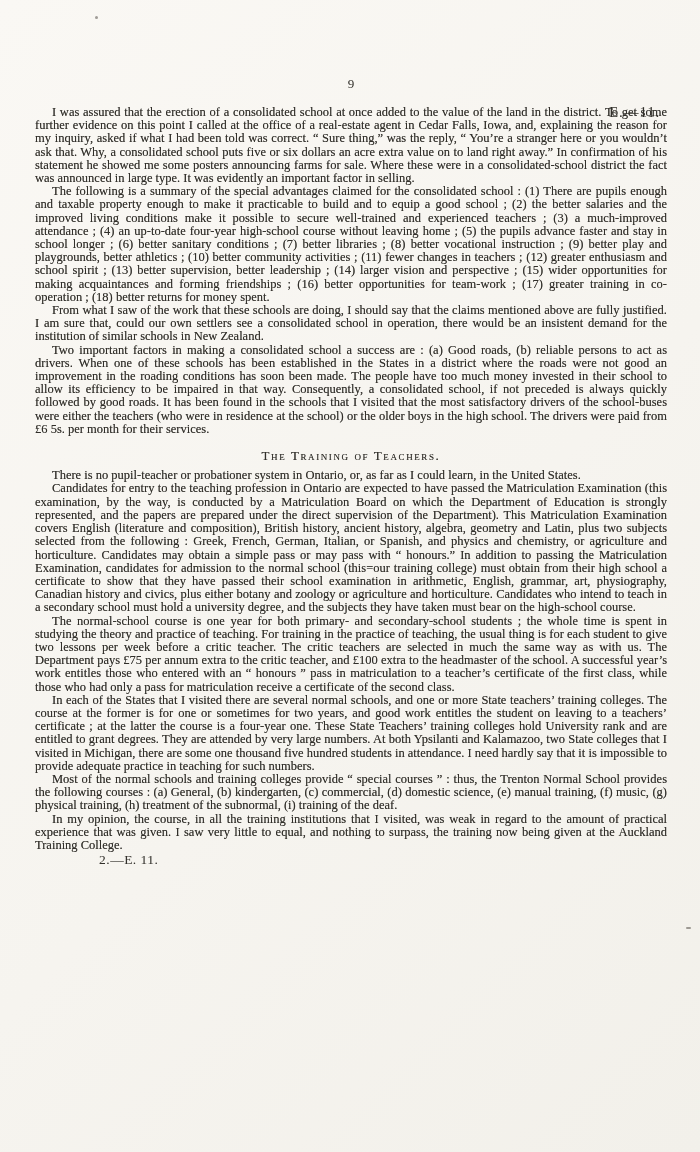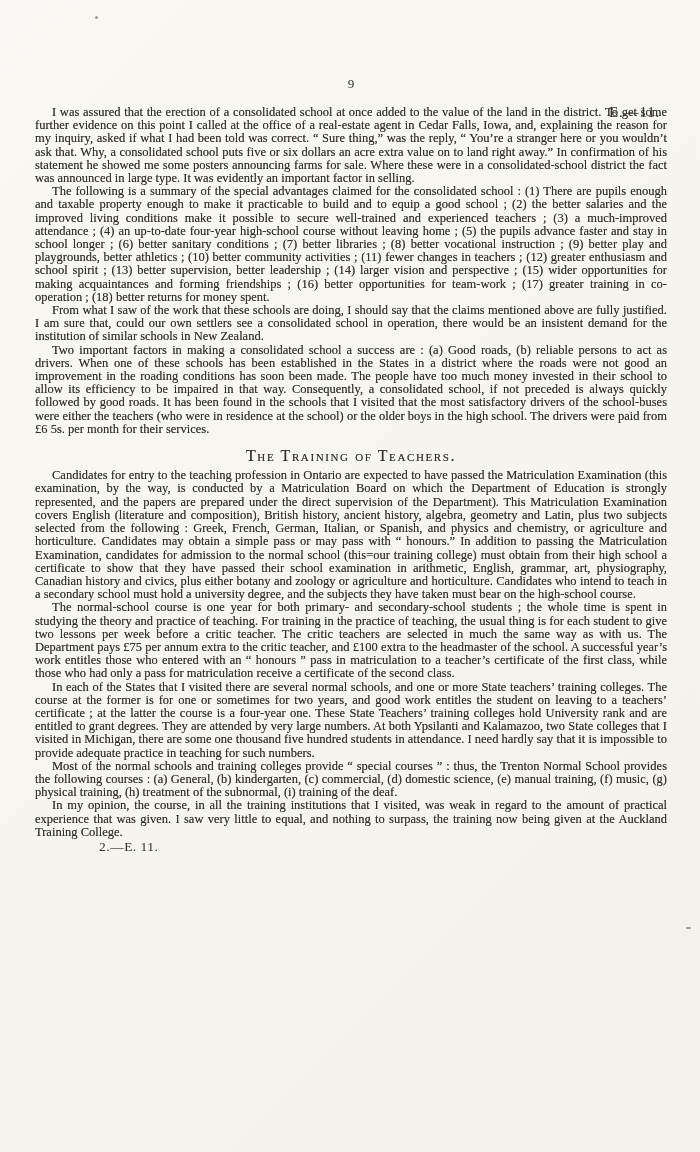--- a/index.html
+++ b/index.html
@@ -39,21 +39,21 @@
   }
   .page-body {
     font-size: 12.5px;
     line-height: 13.2px;
     text-align: justify;
     text-shadow: 0 0 0.3px rgba(44, 42, 38, 0.55);
   }
   .page-body p { text-indent: 17px; }
   .page-body p.no-indent { text-indent: 0; }
   .section-heading {
-    font-size: 16px;
+    font-size: 13px;
     font-weight: normal;
     font-variant: small-caps;
     letter-spacing: 1.6px;
     text-align: center;
     margin: 13px 0 7px 0;
   }
   .page-footer {
     margin-top: 0;
     padding-left: 64px;
     font-size: 13.5px;
@@ -79,20 +79,21 @@
   </div>
 
   <div class="page-body">
     <p>I was assured that the erection of a consolidated school at once added to the value of the land in the district.  To get some further evidence on this point I called at the office of a real-estate agent in Cedar Falls, Iowa, and, explaining the reason for my inquiry, asked if what I had been told was correct. “ Sure thing,” was the reply, “ You’re a stranger here or you wouldn’t ask that.  Why, a consolidated school puts five or six dollars an acre extra value on to land right away.”  In confirmation of his statement he showed me some posters announcing farms for sale.  Where these were in a consolidated-school district the fact was announced in large type.  It was evidently an important factor in selling.</p>
     <p>The following is a summary of the special advantages claimed for the consolidated school&nbsp;: (1) There are pupils enough and taxable property enough to make it practicable to build and to equip a good school&nbsp;; (2) the better salaries and the improved living conditions make it possible to secure well-trained and experienced teachers&nbsp;; (3) a much-improved attendance&nbsp;; (4) an up-to-date four-year high-school course without leaving home&nbsp;; (5) the pupils advance faster and stay in school longer&nbsp;; (6) better sanitary conditions&nbsp;; (7) better libraries&nbsp;; (8) better vocational instruction&nbsp;; (9) better play and playgrounds, better athletics&nbsp;; (10) better community activities&nbsp;; (11) fewer changes in teachers&nbsp;; (12) greater enthusiasm and school spirit&nbsp;; (13) better supervision, better leadership&nbsp;; (14) larger vision and perspective&nbsp;; (15) wider opportunities for making acquaintances and forming friendships&nbsp;; (16) better opportunities for team-work&nbsp;; (17) greater training in co-operation&nbsp;; (18) better returns for money spent.</p>
     <p>From what I saw of the work that these schools are doing, I should say that the claims mentioned above are fully justified.  I am sure that, could our own settlers see a consolidated school in operation, there would be an insistent demand for the institution of similar schools in New Zealand.</p>
     <p>Two important factors in making a consolidated school a success are&nbsp;: (a) Good roads, (b) reliable persons to act as drivers.  When one of these schools has been established in the States in a district where the roads were not good an improvement in the roading conditions has soon been made.  The people have too much money invested in their school to allow its efficiency to be impaired in that way.  Consequently, a consolidated school, if not preceded is always quickly followed by good roads.  It has been found in the schools that I visited that the most satisfactory drivers of the school-buses were either the teachers (who were in residence at the school) or the older boys in the high school.  The drivers were paid from £6&nbsp;5s. per month for their services.</p>
 
     <h3 class="section-heading">The Training of Teachers.</h3>
 
+    <p>There is no pupil-teacher or probationer system in Ontario, or, as far as I could learn, in the United States.</p>
     <p>Candidates for entry to the teaching profession in Ontario are expected to have passed the Matriculation Examination (this examination, by the way, is conducted by a Matriculation Board on which the Department of Education is strongly represented, and the papers are prepared under the direct supervision of the Department).  This Matriculation Examination covers English (literature and composition), British history, ancient history, algebra, geometry and Latin, plus two subjects selected from the following&nbsp;: Greek, French, German, Italian, or Spanish, and physics and chemistry, or agriculture and horticulture.  Candidates may obtain a simple pass or may pass with “ honours.” In addition to passing the Matriculation Examination, candidates for admission to the normal school (this=our training college) must obtain from their high school a certificate to show that they have passed their school examination in arithmetic, English, grammar, art, physiography, Canadian history and civics, plus either botany and zoology or agriculture and horticulture.  Candidates who intend to teach in a secondary school must hold a university degree, and the subjects they have taken must bear on the high-school course.</p>
     <p>The normal-school course is one year for both primary- and secondary-school students&nbsp;; the whole time is spent in studying the theory and practice of teaching.  For training in the practice of teaching, the usual thing is for each student to give two lessons per week before a critic teacher.  The critic teachers are selected in much the same way as with us.  The Department pays £75 per annum extra to the critic teacher, and £100 extra to the headmaster of the school.  A successful year’s work entitles those who entered with an “ honours ” pass in matriculation to a teacher’s certificate of the first class, while those who had only a pass for matriculation receive a certificate of the second class.</p>
     <p>In each of the States that I visited there are several normal schools, and one or more State teachers’ training colleges.  The course at the former is for one or sometimes for two years, and good work entitles the student on leaving to a teachers’ certificate&nbsp;; at the latter the course is a four-year one.  These State Teachers’ training colleges hold University rank and are entitled to grant degrees. They are attended by very large numbers.  At both Ypsilanti and Kalamazoo, two State colleges that I visited in Michigan, there are some one thousand five hundred students in attendance.  I need hardly say that it is impossible to provide adequate practice in teaching for such numbers.</p>
     <p>Most of the normal schools and training colleges provide “ special courses ”&nbsp;: thus, the Trenton Normal School provides the following courses&nbsp;: (a) General, (b) kindergarten, (c) commercial, (d) domestic science, (e) manual training, (f) music, (g) physical training, (h) treatment of the subnormal, (i) training of the deaf.</p>
     <p>In my opinion, the course, in all the training institutions that I visited, was weak in regard to the amount of practical experience that was given.  I saw very little to equal, and nothing to surpass, the training now being given at the Auckland Training College.</p>
   </div>
 
   <div class="page-footer">
     <span>2.—E. 11.</span>
   </div>

